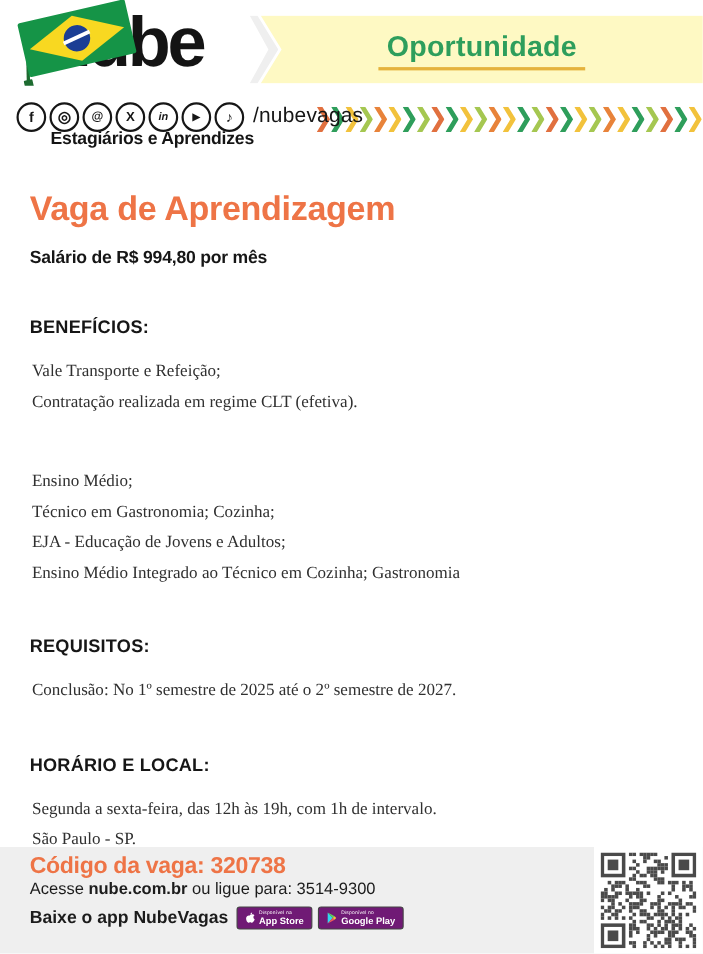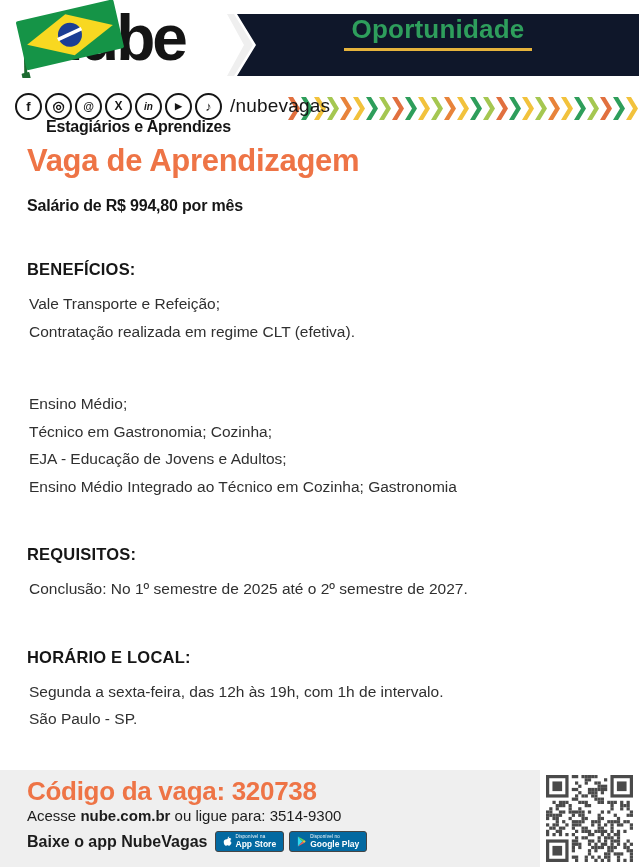--- a/index.html
+++ b/index.html
@@ -11,56 +11,56 @@
   .logo{position:absolute;left:0;top:0;width:260px;height:90px;}
   .flag-svg{position:absolute;left:6px;top:0px;z-index:3;}
   .logo-text{position:absolute;left:44px;top:6px;font-size:64px;line-height:64px;
              font-weight:bold;letter-spacing:-3px;color:#141414;z-index:2;}
   .logo-tagline{position:absolute;left:46px;top:70px;font-size:16px;font-weight:bold;
                 color:#141414;letter-spacing:-0.2px;z-index:2;margin-top:48px;}
 
   
   .ribbon-chip{position:absolute;left:227px;top:14px;width:26px;height:62px;background:#efefef;
                clip-path:polygon(0 0,7px 0,26px 50%,7px 100%,0 100%,17px 50%);}
-  .ribbon{position:absolute;left:237px;top:14px;width:402px;height:62px;background:#0f172a;
+  .ribbon{position:absolute;left:237px;top:14px;width:402px;height:62px;background:#fef9c3;
           clip-path:polygon(0 0,100% 0,100% 100%,0 100%,19px 50%);
-          display:flex;align-items:flex-start;justify-content:center;}
+          display:flex;align-items:center;justify-content:center;}
   .ribbon-label{font-size:26px;font-weight:bold;color:#2e9e5c;letter-spacing:0.2px;
                 border-bottom:3px solid #e5b33c;padding:0 8px 3px 8px;}
 
   
   .social-row{position:absolute;left:15px;top:91px;height:30px;display:flex;
               align-items:center;gap:3px;z-index:2;}
   .social-icon{width:23px;height:23px;border:2px solid #161616;border-radius:50%;
                display:flex;align-items:center;justify-content:center;
                font-weight:bold;color:#161616;background:#fff;flex:0 0 auto;}
   .social-handle{font-size:19px;color:#161616;margin-left:5px;letter-spacing:0.2px;}
 
   
   .chevron-stripe{position:absolute;left:288px;top:97px;width:351px;height:23px;
                   display:flex;gap:1px;overflow:hidden;}
 
   
-  .main{position:absolute;left:27px;top:143px;right:27px;}
+  .main{position:absolute;left:27px;top:172px;right:27px;}
   .page-title{font-size:31px;font-weight:bold;color:#ee7446;margin:0;letter-spacing:-0.3px;}
   .salary{font-size:16px;font-weight:bold;color:#161616;margin-top:18px;letter-spacing:-0.2px;}
   .section{margin-top:45px;}
   .section h3{font-size:16.5px;font-weight:bold;color:#161616;margin:0;letter-spacing:0.2px;}
   .section p{font-size:15.5px;color:#303030;margin:0;padding-left:2px;line-height:27.5px;}
-  .section .lines{margin-top:11px;}
+  .section .lines{margin-top:16px;font-family:Liberation Serif, serif;}
 
   
   .footer{position:absolute;left:0;bottom:0;width:639px;height:97px;background:#efefef;}
   .footer-inner{position:absolute;left:27px;top:6px;right:110px;}
-  .vacancy-code{font-size:26px;font-weight:bold;color:#ee7446;letter-spacing:-0.3px;}
+  .vacancy-code{font-size:21px;font-weight:bold;color:#ee7446;letter-spacing:-0.3px;}
   .access-line{font-size:15px;color:#1c1c1c;}
   .access-line b{font-weight:bold;}
   .app-line{font-size:16px;font-weight:bold;color:#1c1c1c;margin-top:7px;
             display:flex;align-items:center;gap:7px;}
-  .store-badge{display:inline-flex;align-items:center;gap:4px;background:#0369a1;color:#fff;
+  .store-badge{display:inline-flex;align-items:center;gap:4px;background:#701a75;color:#fff;
                border:1px solid #444;border-radius:3px;padding:1px 7px;height:17px;cursor:pointer;}
   .store-badge .txt{display:flex;flex-direction:column;line-height:1;}
   .store-badge .small{font-size:4.5px;font-weight:normal;letter-spacing:0.2px;}
   .store-badge .store{font-size:8.5px;font-weight:bold;white-space:nowrap;}
   .qr-panel{position:absolute;right:0;top:0;width:99px;height:97px;background:#ffffff;
             display:flex;align-items:center;justify-content:center;}
 </style>
 </head>
 <body>
 

